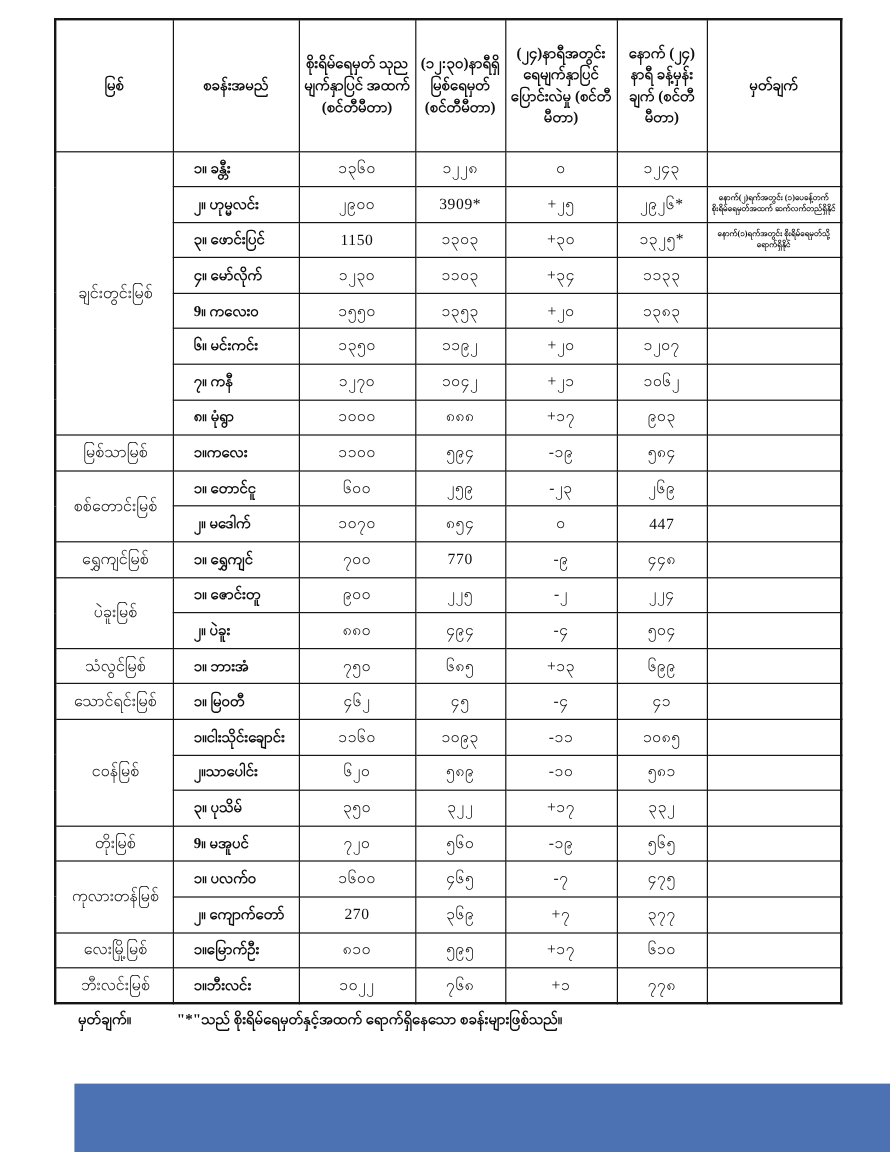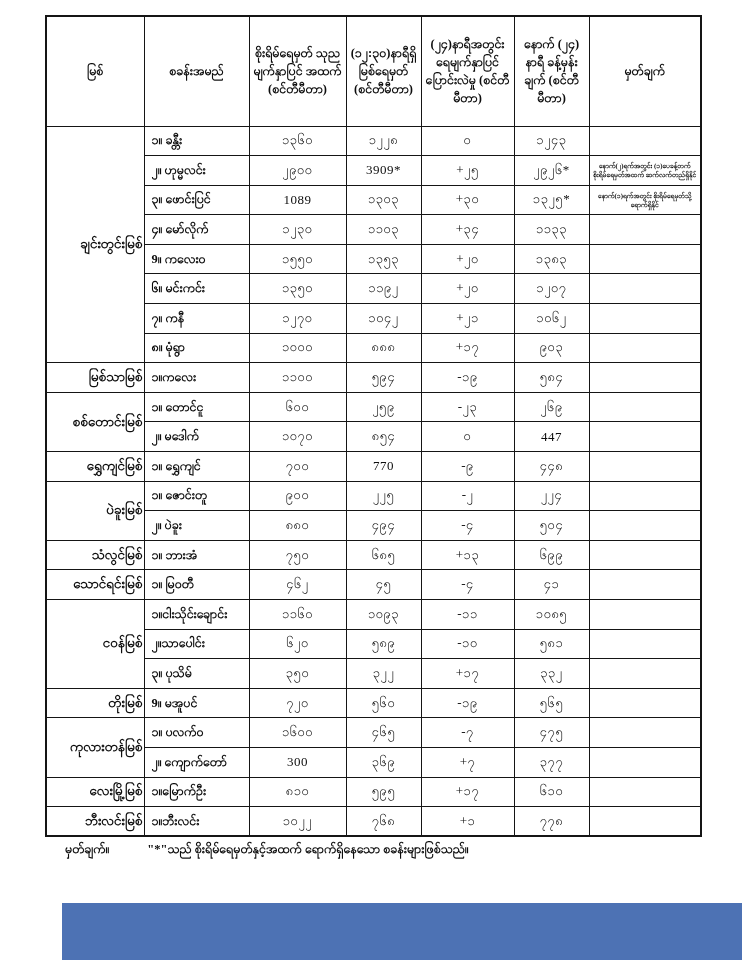--- a/index.html
+++ b/index.html
@@ -24,24 +24,24 @@
   col.c-change{width:93px;}
   col.c-forecast{width:75px;}
   col.c-remark{width:112px;}
   thead tr{height:110px;}
   tbody tr{height:29.6px;}
   th{
     font-size:12.5px;font-weight:bold;text-align:center;
     padding:1px 2px;line-height:1.45;
   }
   td.river-cell{
-    font-size:13.5px;font-weight:bold;text-align:right;padding:0 1px 0 3px;line-height:1.25;
+    font-size:13.5px;font-weight:normal;text-align:center;padding:0 1px 0 3px;line-height:1.25;
   }
   td.station{
-    font-size:12.5px;font-weight:bold;text-align:left;padding:0 1px 0 7px;line-height:1.2;margin-top:40px;
+    font-size:12.5px;font-weight:bold;text-align:left;padding:0 1px 0 17px;line-height:1.2;margin-top:40px;
   }
   td.num{
     font-size:13px;font-weight:normal;text-align:center;letter-spacing:.5px;
   }
   td.remark-cell{
     font-size:6.8px;font-weight:bold;text-align:center;line-height:1.35;padding:0 2px;
   }
   .footer-note{
     position:absolute;left:65px;top:841px;width:630px;
     font-size:12.5px;font-weight:bold;white-space:nowrap;
@@ -89,21 +89,21 @@
       <tr>
         <td class="station">၂။ ဟုမ္မလင်း</td>
         <td class="num">၂၉၀၀</td>
         <td class="num">3909*</td>
         <td class="num">+၂၅</td>
         <td class="num">၂၉၂၆*</td>
         <td class="remark-cell">နောက်(၂)ရက်အတွင်း (၁)ပေခန့်တက် စိုးရိမ်ရေမှတ်အထက် ဆက်လက်တည်ရှိနိုင်</td>
       </tr>
       <tr>
         <td class="station">၃။ ဖောင်းပြင်</td>
-        <td class="num">1089</td>
+        <td class="num">1150</td>
         <td class="num">၁၃၀၃</td>
         <td class="num">+၃၀</td>
         <td class="num">၁၃၂၅*</td>
         <td class="remark-cell">နောက်(၁)ရက်အတွင်း စိုးရိမ်ရေမှတ်သို့ ရောက်ရှိနိုင်</td>
       </tr>
       <tr>
         <td class="station">၄။ မော်လိုက်</td>
         <td class="num">၁၂၃၀</td>
         <td class="num">၁၁၀၃</td>
         <td class="num">+၃၄</td>
@@ -250,21 +250,21 @@
         <td rowspan="2" class="river-cell">ကုလားတန်မြစ်</td>
         <td class="station">၁။ ပလက်ဝ</td>
         <td class="num">၁၆၀၀</td>
         <td class="num">၄၆၅</td>
         <td class="num">-၇</td>
         <td class="num">၄၇၅</td>
         <td class="remark-cell"></td>
       </tr>
       <tr>
         <td class="station">၂။ ကျောက်တော်</td>
-        <td class="num">300</td>
+        <td class="num">270</td>
         <td class="num">၃၆၉</td>
         <td class="num">+၇</td>
         <td class="num">၃၇၇</td>
         <td class="remark-cell"></td>
       </tr>
       <tr>
         <td rowspan="1" class="river-cell">လေးမြို့မြစ်</td>
         <td class="station">၁။မြောက်ဦး</td>
         <td class="num">၈၁၀</td>
         <td class="num">၅၉၅</td>

